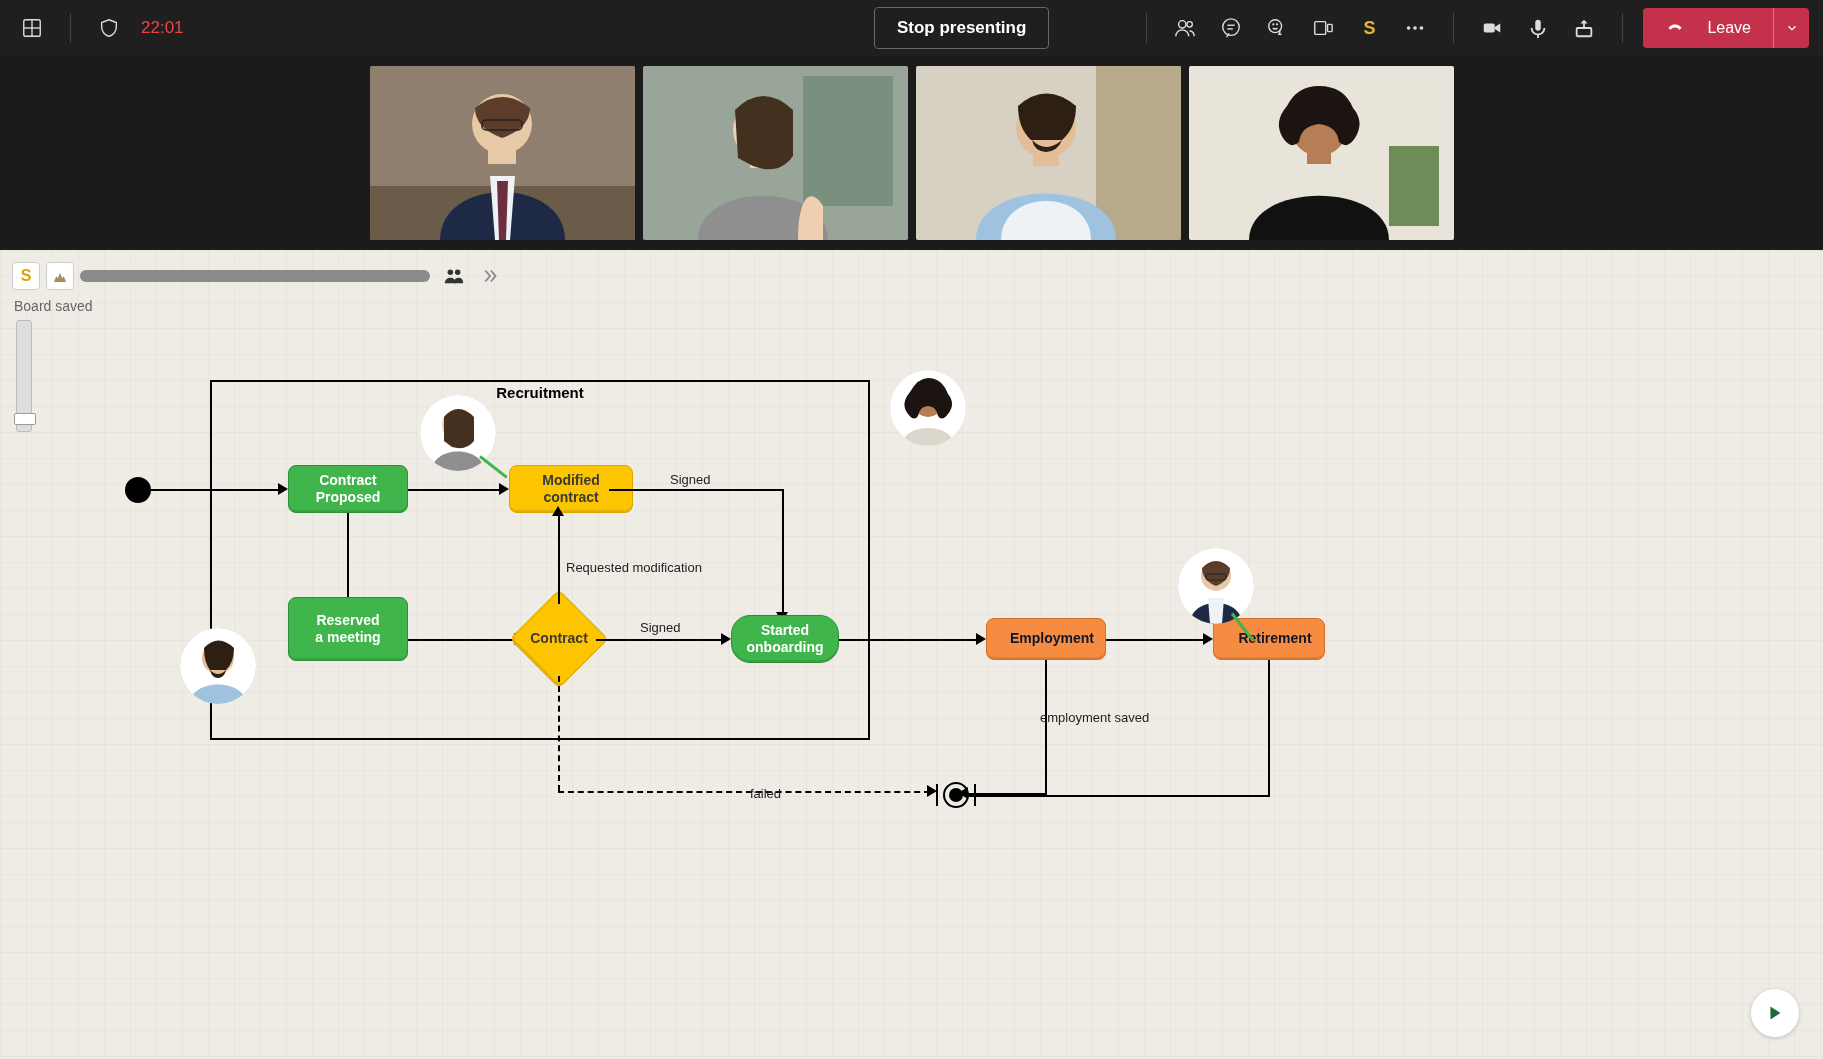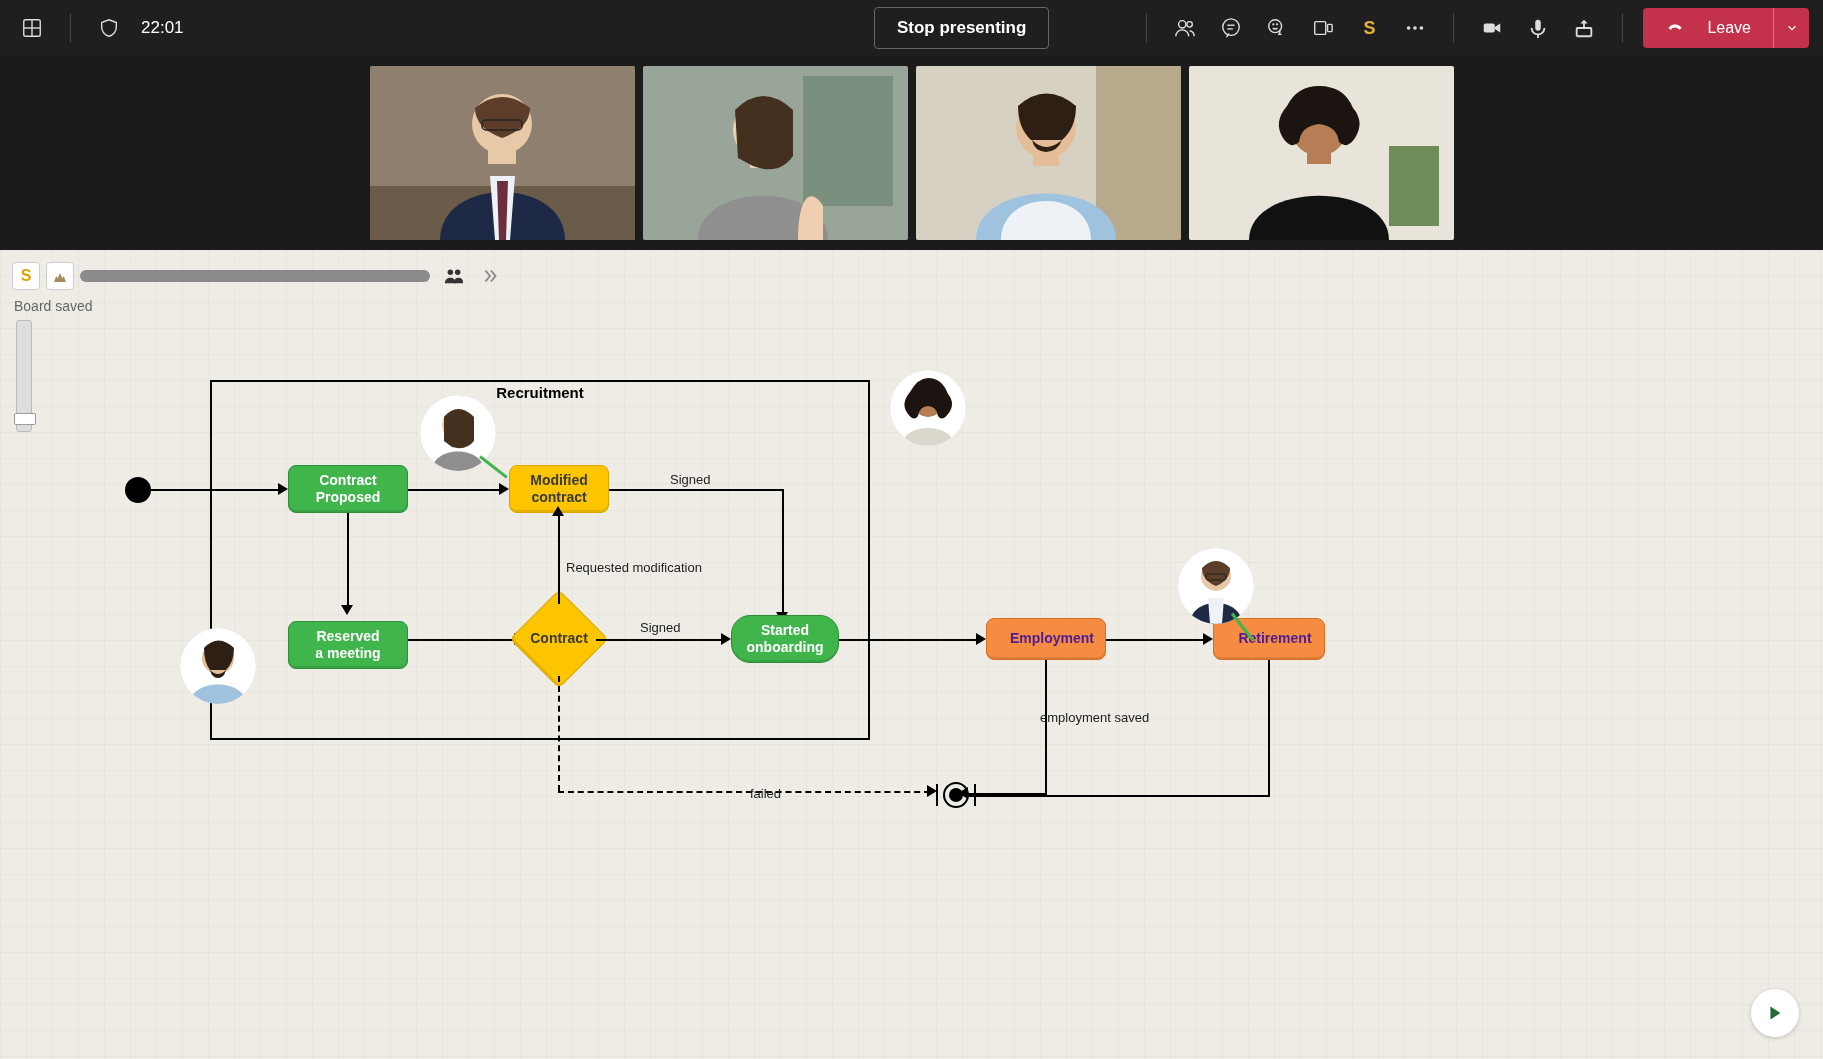--- a/index.html
+++ b/index.html
@@ -5,21 +5,21 @@
   * { box-sizing: border-box; margin: 0; padding: 0; }
   html, body { width: 100%; height: 100%; font-family: "Segoe UI", Arial, sans-serif; background:#202020; }
   body { display:flex; flex-direction:column; }
 
   
   .topbar { background:#1f1f1f; color:#fff; display:flex; align-items:center; height:56px; padding:0 14px; gap:10px; }
   .topbar .sep { width:1px; height:30px; background:#444; margin:0 10px; }
   .topbar .spacer { flex:1; }
   .icon-btn { width:36px; height:36px; display:flex; align-items:center; justify-content:center; border-radius:4px; color:#ddd; }
   .icon-btn svg { width:22px; height:22px; }
-  .timer { color:#ffffff; font-size:17px; margin-left:4px;}
+  .timer { color:#ef4444; font-size:17px; margin-left:4px;}
   .stop-presenting { border:1px solid #666; border-radius:4px; color:#fff; background:transparent; padding:10px 22px; font-size:17px; font-weight:600; }
   .leave-grp { display:flex; }
   .leave-btn { background:#c4314b; border:none; color:#fff; padding:10px 22px; font-size:16px; font-weight:400; border-radius:4px 0 0 4px; display:flex; align-items:center; gap:22px;}
   .leave-arrow { background:#c4314b; border:none; border-left:1px solid rgba(255,255,255,.35); color:#fff; width:36px; border-radius:0 4px 4px 0; display:flex; align-items:center; justify-content:center; }
   .s-logo { color:#e5b13b; font-weight:900; font-size:18px; }
 
   
   .video-strip { background:#1b1b1b; display:flex; justify-content:center; gap:8px; padding:10px 8px; }
   .tile { width:265px; height:174px; background:#555; border-radius:2px; position:relative; overflow:hidden; }
   .tile svg { position:absolute; inset:0; width:100%; height:100%; }
@@ -42,21 +42,21 @@
   .play-btn { position:absolute; right:24px; bottom:22px; width:48px; height:48px; border-radius:50%; background:#fff; box-shadow:0 1px 4px rgba(0,0,0,.2); display:flex; align-items:center; justify-content:center; }
   .play-btn svg{ width:22px;height:22px;}
 
   
   .chart { position:absolute; left:110px; top:130px; width:1260px; height:480px; font-size:14px;}
   .section-box { position:absolute; border:2px solid #000; }
   .section-label { position:absolute; top:-2px; left:0; right:0; text-align:center; padding:4px 17px; font-weight:600; font-size:15px;}
   .node { position:absolute; border-radius:8px; display:flex; align-items:center; justify-content:center; text-align:center; font-weight:700; font-size:14px; line-height:1.25; padding:4px 8px; box-shadow: inset 0 -2px 0 rgba(0,0,0,.1);}
   .green { background:#3fb54c; border:1.5px solid #2d8f39; color:#fff; }
   .yellow{ background:#fdc500; border:1.5px solid #d8a800; color:#3a3a3a; }
-  .orange{ background:#f58c41; border:1.5px solid #d46f26; color:#4c1d95;padding-left:20px; }
+  .orange{ background:#f58c41; border:1.5px solid #d46f26; color:#0f172a;padding-left:20px; }
   .diamond { transform:rotate(45deg); border-radius:6px; width:70px; height:70px;}
   .diamond span { transform:rotate(-45deg); }
   .start-dot{ position:absolute; width:26px;height:26px; background:#000; border-radius:50%;}
   .end-dot-outer{position:absolute; width:26px;height:26px; border:2px solid #000; border-radius:50%; display:flex;align-items:center;justify-content:center;}
   .end-dot-inner{ width:14px;height:14px;background:#000;border-radius:50%;}
   .arrowhead{ position:absolute;width:0;height:0;}
   .arr-r{ border-top:6px solid transparent;border-bottom:6px solid transparent;border-left:10px solid #000;}
   .arr-l{ border-top:6px solid transparent;border-bottom:6px solid transparent;border-right:10px solid #000;}
   .arr-u{ border-left:6px solid transparent;border-right:6px solid transparent;border-bottom:10px solid #000;}
   .arr-d{ border-left:6px solid transparent;border-right:6px solid transparent;border-top:10px solid #000;}
@@ -273,29 +273,29 @@
 
     <div class="node green" style="left:178px; top:85px; width:120px; height:48px; white-space:pre-line;">Contract
 Proposed</div>
 
     <div class="line-v" style="left:237px; top:133px; height:95px;"></div>
     <div class="arrowhead arr-d" style="left:231px; top:225px;"></div>
 
     <div class="line-h" style="left:298px; top:109px; width:94px;"></div>
     <div class="arrowhead arr-r" style="left:389px; top:103px;"></div>
 
-    <div class="node yellow" style="left:399px; top:85px; width:100px; height:48px; white-space:pre-line;">Modified
+    <div class="node yellow" style="left:399px; top:85px; width:124px; height:48px; white-space:pre-line;">Modified
 contract</div>
 
     <div class="line-h" style="left:499px; top:109px; width:175px;"></div>
     <div class="line-v" style="left:672px; top:109px; height:126px;"></div>
     <div class="arrowhead arr-d" style="left:666px; top:232px;"></div>
     <div class="edge-label" style="left:560px; top:92px;">Signed</div>
 
-    <div class="node green" style="left:178px; top:241px; width:120px; height:48px; white-space:pre-line;">Reserved
+    <div class="node green" style="left:178px; top:217px; width:120px; height:64px; white-space:pre-line;">Reserved
 a meeting</div>
 
     <div class="line-h" style="left:298px; top:259px; width:109px;"></div>
     <div class="arrowhead arr-r" style="left:404px; top:253px;"></div>
 
     <div class="node yellow diamond" style="left:414px; top:224px;">
         <span>Contract</span>
       </div>
 
     <div class="line-v" style="left:448px; top:133px; height:91px;"></div>

